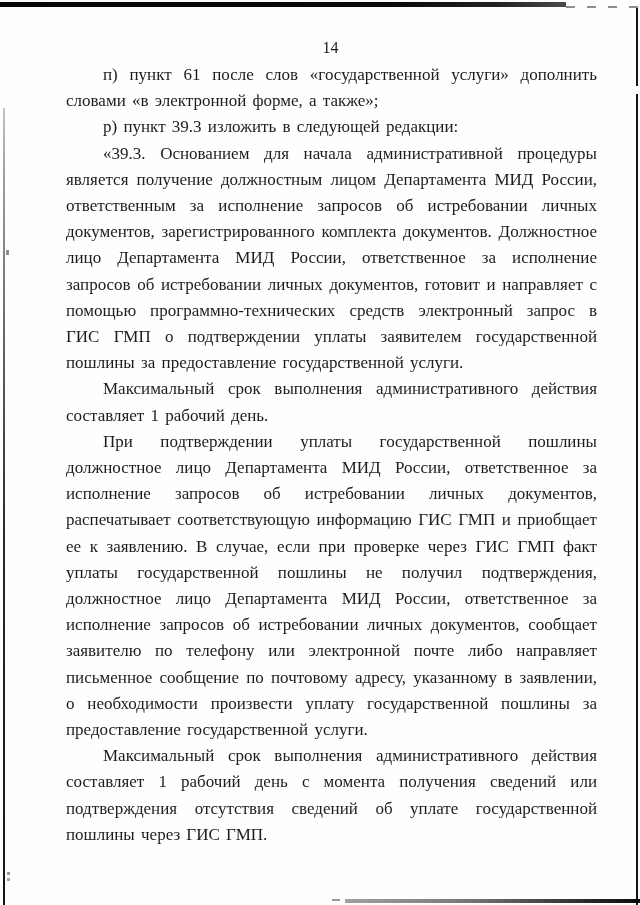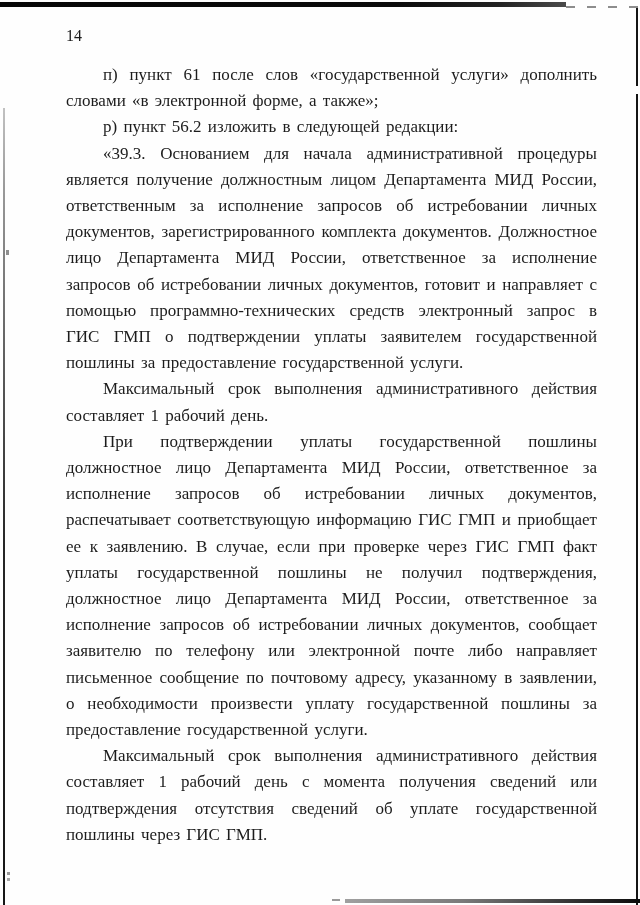--- a/index.html
+++ b/index.html
@@ -73,23 +73,23 @@
   }
   .speck-3 {
     position: absolute;
     top: 878px; left: 7px;
     width: 3px; height: 3px;
     background: #a8a8a8;
   }
   
   .page-number {
     position: absolute;
-    top: 26px; left: 66px;
+    top: 38px; left: 66px;
     width: 529px;
-    text-align: left;
+    text-align: center;
     font-size: 16px;
     line-height: 20px;
   }
   .text-block {
     position: absolute;
     top: 62px; left: 66px;
     width: 531px;
     font-size: 17px;
     line-height: 26.2px;
     text-align: justify;
@@ -114,20 +114,20 @@
   <div class="edge-bottom"></div>
   <div class="edge-bottom-dash"></div>
   <div class="speck-1"></div>
   <div class="speck-2"></div>
   <div class="speck-3"></div>
 
   <div class="page-number">14</div>
 
   <div class="text-block">
     <p>п) пункт 61 после слов «государственной услуги» дополнить словами «в электронной форме, а также»;</p>
-    <p>р) пункт 56.2 изложить в следующей редакции:</p>
+    <p>р) пункт 39.3 изложить в следующей редакции:</p>
     <p>«39.3. Основанием для начала административной процедуры является получение должностным лицом Департамента МИД России, ответственным за исполнение запросов об истребовании личных документов, зарегистрированного комплекта документов. Должностное лицо Департамента МИД России, ответственное за исполнение запросов об истребовании личных документов, готовит и направляет с помощью программно-технических средств электронный запрос в ГИС ГМП о подтверждении уплаты заявителем государственной пошлины за предоставление государственной услуги.</p>
     <p>Максимальный срок выполнения административного действия составляет 1 рабочий день.</p>
     <p>При подтверждении уплаты государственной пошлины должностное лицо Департамента МИД России, ответственное за исполнение запросов об истребовании личных документов, распечатывает соответствующую информацию ГИС ГМП и приобщает ее к заявлению. В случае, если при проверке через ГИС ГМП факт уплаты государственной пошлины не получил подтверждения, должностное лицо Департамента МИД России, ответственное за исполнение запросов об истребовании личных документов, сообщает заявителю по телефону или электронной почте либо направляет письменное сообщение по почтовому адресу, указанному в заявлении, о необходимости произвести уплату государственной пошлины за предоставление государственной услуги.</p>
     <p>Максимальный срок выполнения административного действия составляет 1 рабочий день с момента получения сведений или подтверждения отсутствия сведений об уплате государственной пошлины через ГИС ГМП.</p>
   </div>
 
 </div>
 
 </body></html>

